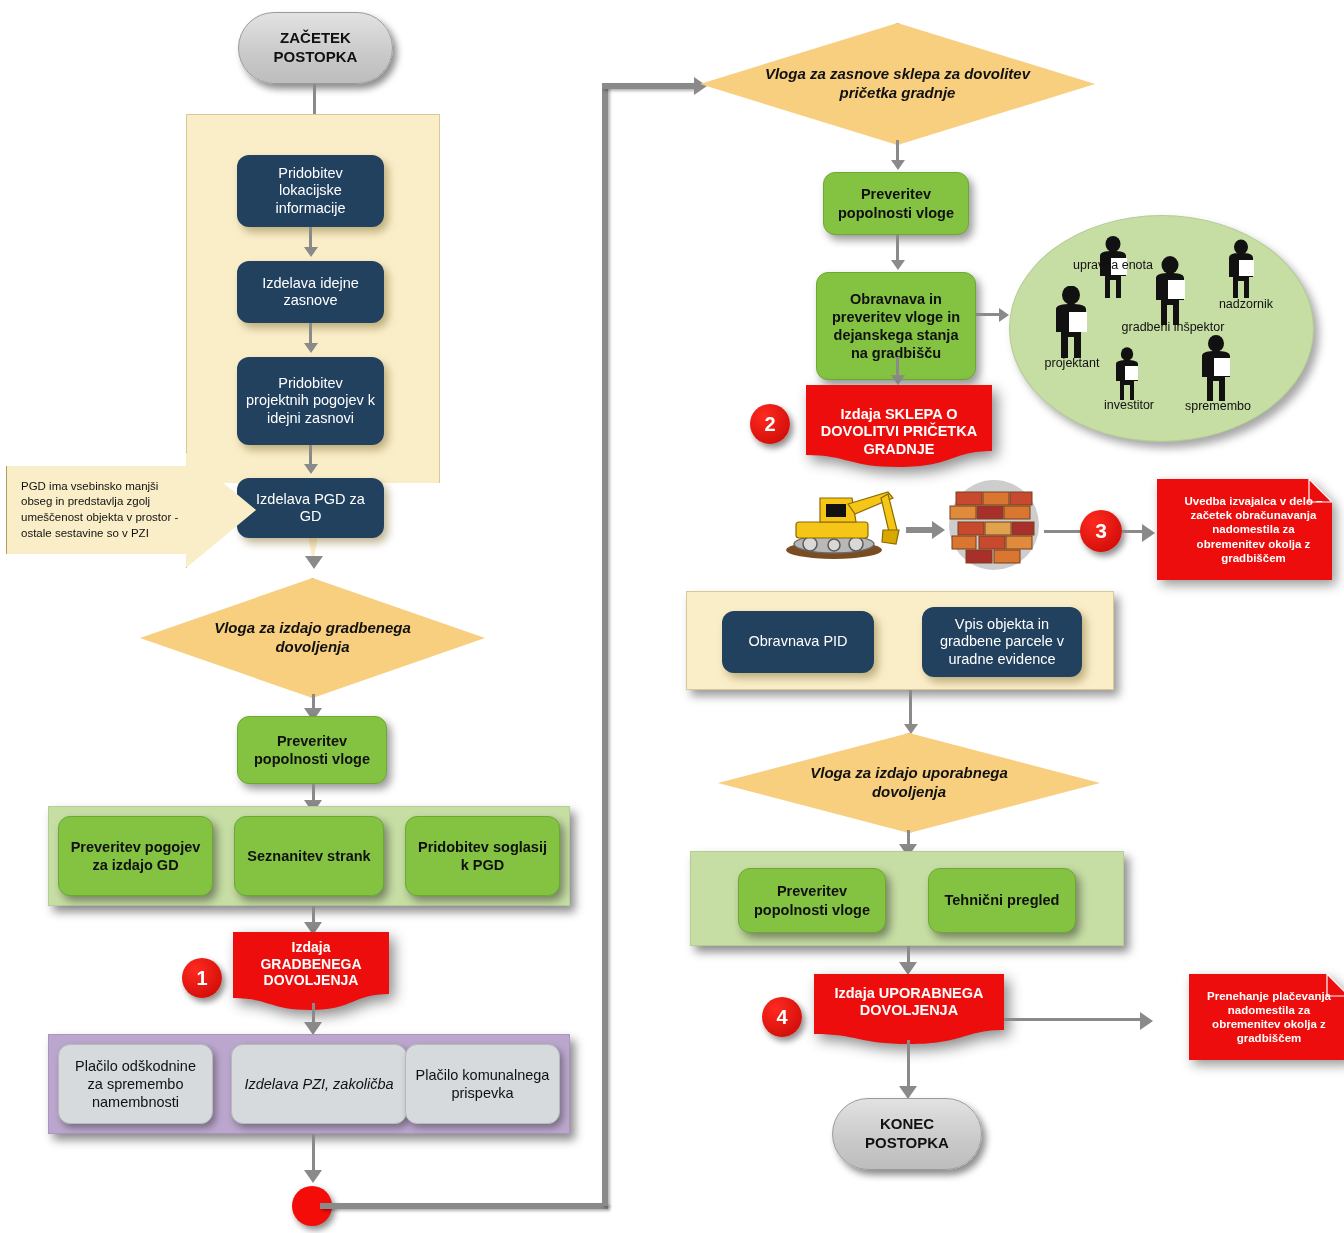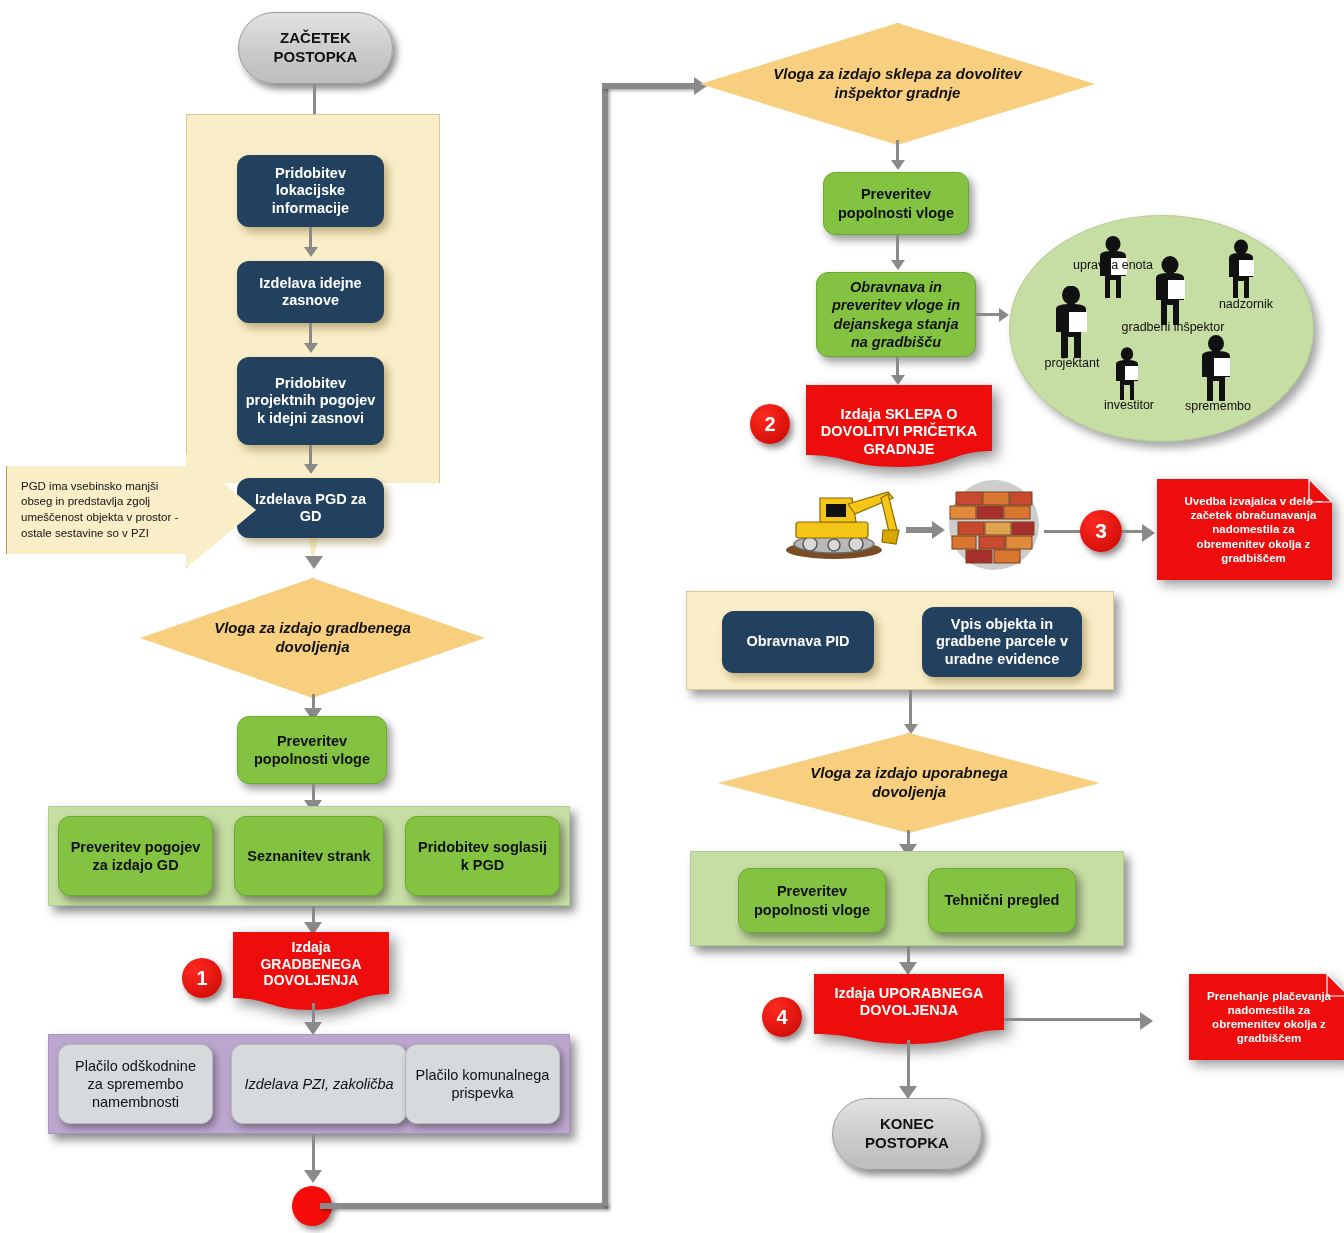--- a/index.html
+++ b/index.html
@@ -15,21 +15,21 @@
   .terminator{
     background:linear-gradient(180deg,#e2e2e2 0%,#c9c9c9 60%,#bdbdbd 100%);
     border:1px solid #9a9a9a;border-radius:999px;
     color:#111;font-weight:bold;font-size:15px;line-height:1.25;
     box-shadow:4px 5px 7px rgba(0,0,0,.45);
   }
 
   
   .navy{
     background:#22415f;border-radius:12px;color:#fff;
-    font-weight:bold;font-size:14.5px;line-height:1.2;
+    font-weight:normal;font-size:14.5px;line-height:1.2;
     box-shadow:4px 5px 9px rgba(140,120,60,.55);
     padding:4px 8px;
   }
 
   
   .green{
     background:#84c341;border:1px solid #6ea832;border-radius:12px;color:#111;
     font-weight:bold;font-size:14.5px;line-height:1.25;
     box-shadow:4px 5px 8px rgba(0,0,0,.4);
     padding:4px 8px;
@@ -221,34 +221,34 @@
 
   <div class="abs reddot" style="left:292px;top:1186px;width:40px;height:40px;"></div>
 
   <div class="abs hline-thick" style="left:320px;top:1203px;width:288px;"></div>
   <div class="abs vline-thick" style="left:602px;top:86px;height:1120px;"></div>
   <div class="abs hline-thick" style="left:602px;top:83px;width:95px;"></div>
   <div class="abs arr-r" style="left:694px;top:77px;"></div>
 
   <div class="abs diamond" style="left:700px;top:23px;width:395px;height:122px;">
     <div class="dshape"></div>
-    <div class="dtext" style="padding:0 62px;">Vloga za izdajo sklepa za dovolitev inšpektor gradnje</div>
+    <div class="dtext" style="padding:0 62px;">Vloga za zasnove sklepa za dovolitev pričetka gradnje</div>
   </div>
 
   <div class="abs vline" style="left:896px;top:140px;height:24px;"></div>
   <div class="abs arr-d-sm" style="left:891px;top:160px;"></div>
 
   <div class="abs green node" style="left:823px;top:172px;width:146px;height:63px;">
       <span>Preveritev popolnosti vloge</span>
     </div>
 
   <div class="abs vline" style="left:896px;top:235px;height:30px;"></div>
   <div class="abs arr-d-sm" style="left:891px;top:260px;"></div>
 
-  <div class="abs green node" style="left:816px;top:272px;width:160px;height:85px;font-style:italic;">
+  <div class="abs green node" style="left:816px;top:272px;width:160px;height:108px;">
       <span>Obravnava in preveritev vloge in dejanskega stanja na gradbišču</span>
     </div>
 
   <div class="abs hline" style="left:976px;top:313px;width:26px;"></div>
   <div class="abs arr-r-sm" style="left:999px;top:308px;"></div>
 
   <div class="abs vline" style="left:896px;top:357px;height:24px;"></div>
   <div class="abs arr-d-sm" style="left:891px;top:375px;"></div>
 
   <div class="abs badge" style="left:750px;top:404px;width:40px;height:40px;font-size:20px;">

